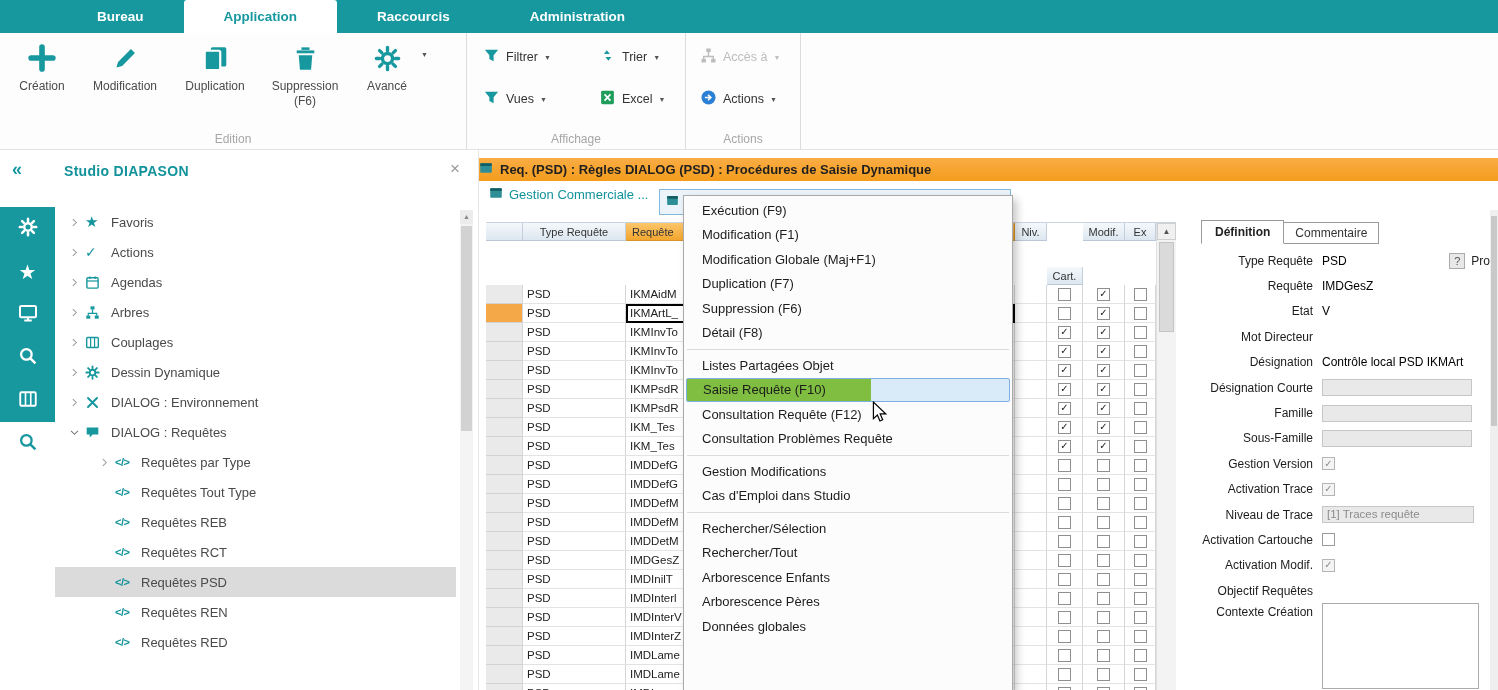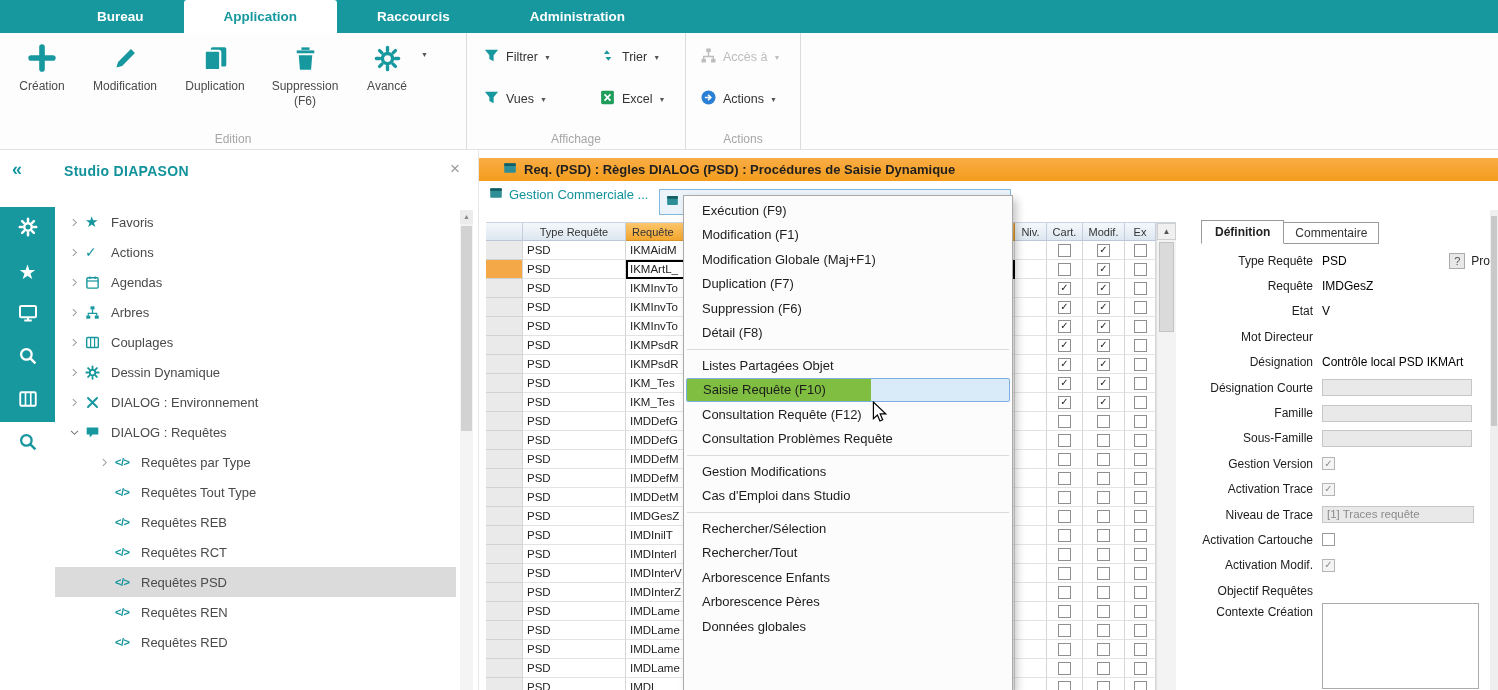--- a/index.html
+++ b/index.html
@@ -54,21 +54,21 @@
   .code-ic{color:#12929A;font-weight:700;font-size:11px;letter-spacing:-.5px}
   .tstar{color:#15959D;font-size:15px}
   .tcheck{color:#15959D;font-size:14px;font-weight:700}
   #sb-scroll{position:absolute;left:460px;top:60px;bottom:0;width:13px;background:#F4F4F4}
   .sb-up{height:14px;background:#ECECEC;color:#888;font-size:7px;text-align:center;line-height:14px}
   #sb-thumb{position:absolute;left:1px;right:1px;top:16px;height:205px;background:#D2D2D2}
 
   
   #main{position:absolute;left:478px;top:150px;right:0;bottom:0;border-left:1px solid #E6E6E6;background:#fff}
   #titlebar{position:absolute;left:0;top:8px;right:0;height:23px;background:linear-gradient(#FAAD45,#F49C1C);
-            display:flex;align-items:center;gap:7px;padding-left:24px}
+            display:flex;align-items:center;gap:7px;padding-left:0}
   .ttext{font-size:13px;font-weight:700;color:#1F1F1F;white-space:nowrap}
   #doctab{position:absolute;left:10px;top:36px;display:flex;align-items:center;gap:6px;color:#12929A;font-size:13px;font-weight:400;cursor:default}
   #tab2{position:absolute;left:180px;top:39px;width:352px;height:26px;border:1px solid #85B8DC;background:#EBF4FB;
         display:flex;align-items:center;padding-left:6px;z-index:5}
 
   
   #gridarea{position:absolute;left:7px;top:72px;width:690px;bottom:0;font-size:11.5px;overflow:hidden;background:#fff;border-top:1px solid #C9D4E0}
   #thead{display:flex}
   .hcell{height:18px;background:linear-gradient(#F4F8FB,#DDE7F0);border-right:1px solid #C3CFDC;border-bottom:1px solid #B9C7D6;
          display:flex;align-items:center;justify-content:center;font-size:11px;color:#333;flex:none;overflow:hidden;white-space:nowrap}
@@ -465,21 +465,21 @@
             <rect x="1.4" y="2.6" width="13.2" height="3.2" rx="1" fill="#145E66"></rect>
           </svg></span>
     </div>
 
     <div id="gridarea">
       <div id="thead">
           <div class="hcell" style="width: 37px;"></div>
           <div class="hcell" style="width: 103px;">Type Requête</div>
           <div class="hcell sorted left" style="width: 389px;">Requête</div>
           <div class="hcell" style="width: 32px;">Niv.</div>
-          <div class="hcell" style="width: 36px;">Cart.</div>
+          <div class="hcell" style="width: 36px; margin-top: 44px;">Cart.</div>
           <div class="hcell" style="width: 42px;">Modif.</div>
           <div class="hcell" style="width: 31px;">Ex</div>
         </div>
       <div id="tbody">
           <div class="trow">
             <div class="cell rowhdr" style="width: 37px;"></div>
             <div class="cell" style="width: 103px;">PSD</div>
             <div class="cell" style="width: 389px;">IKMAidM</div>
             <div class="cell center" style="width: 32px;"></div>
             <div class="cell center" style="width: 36px;">

